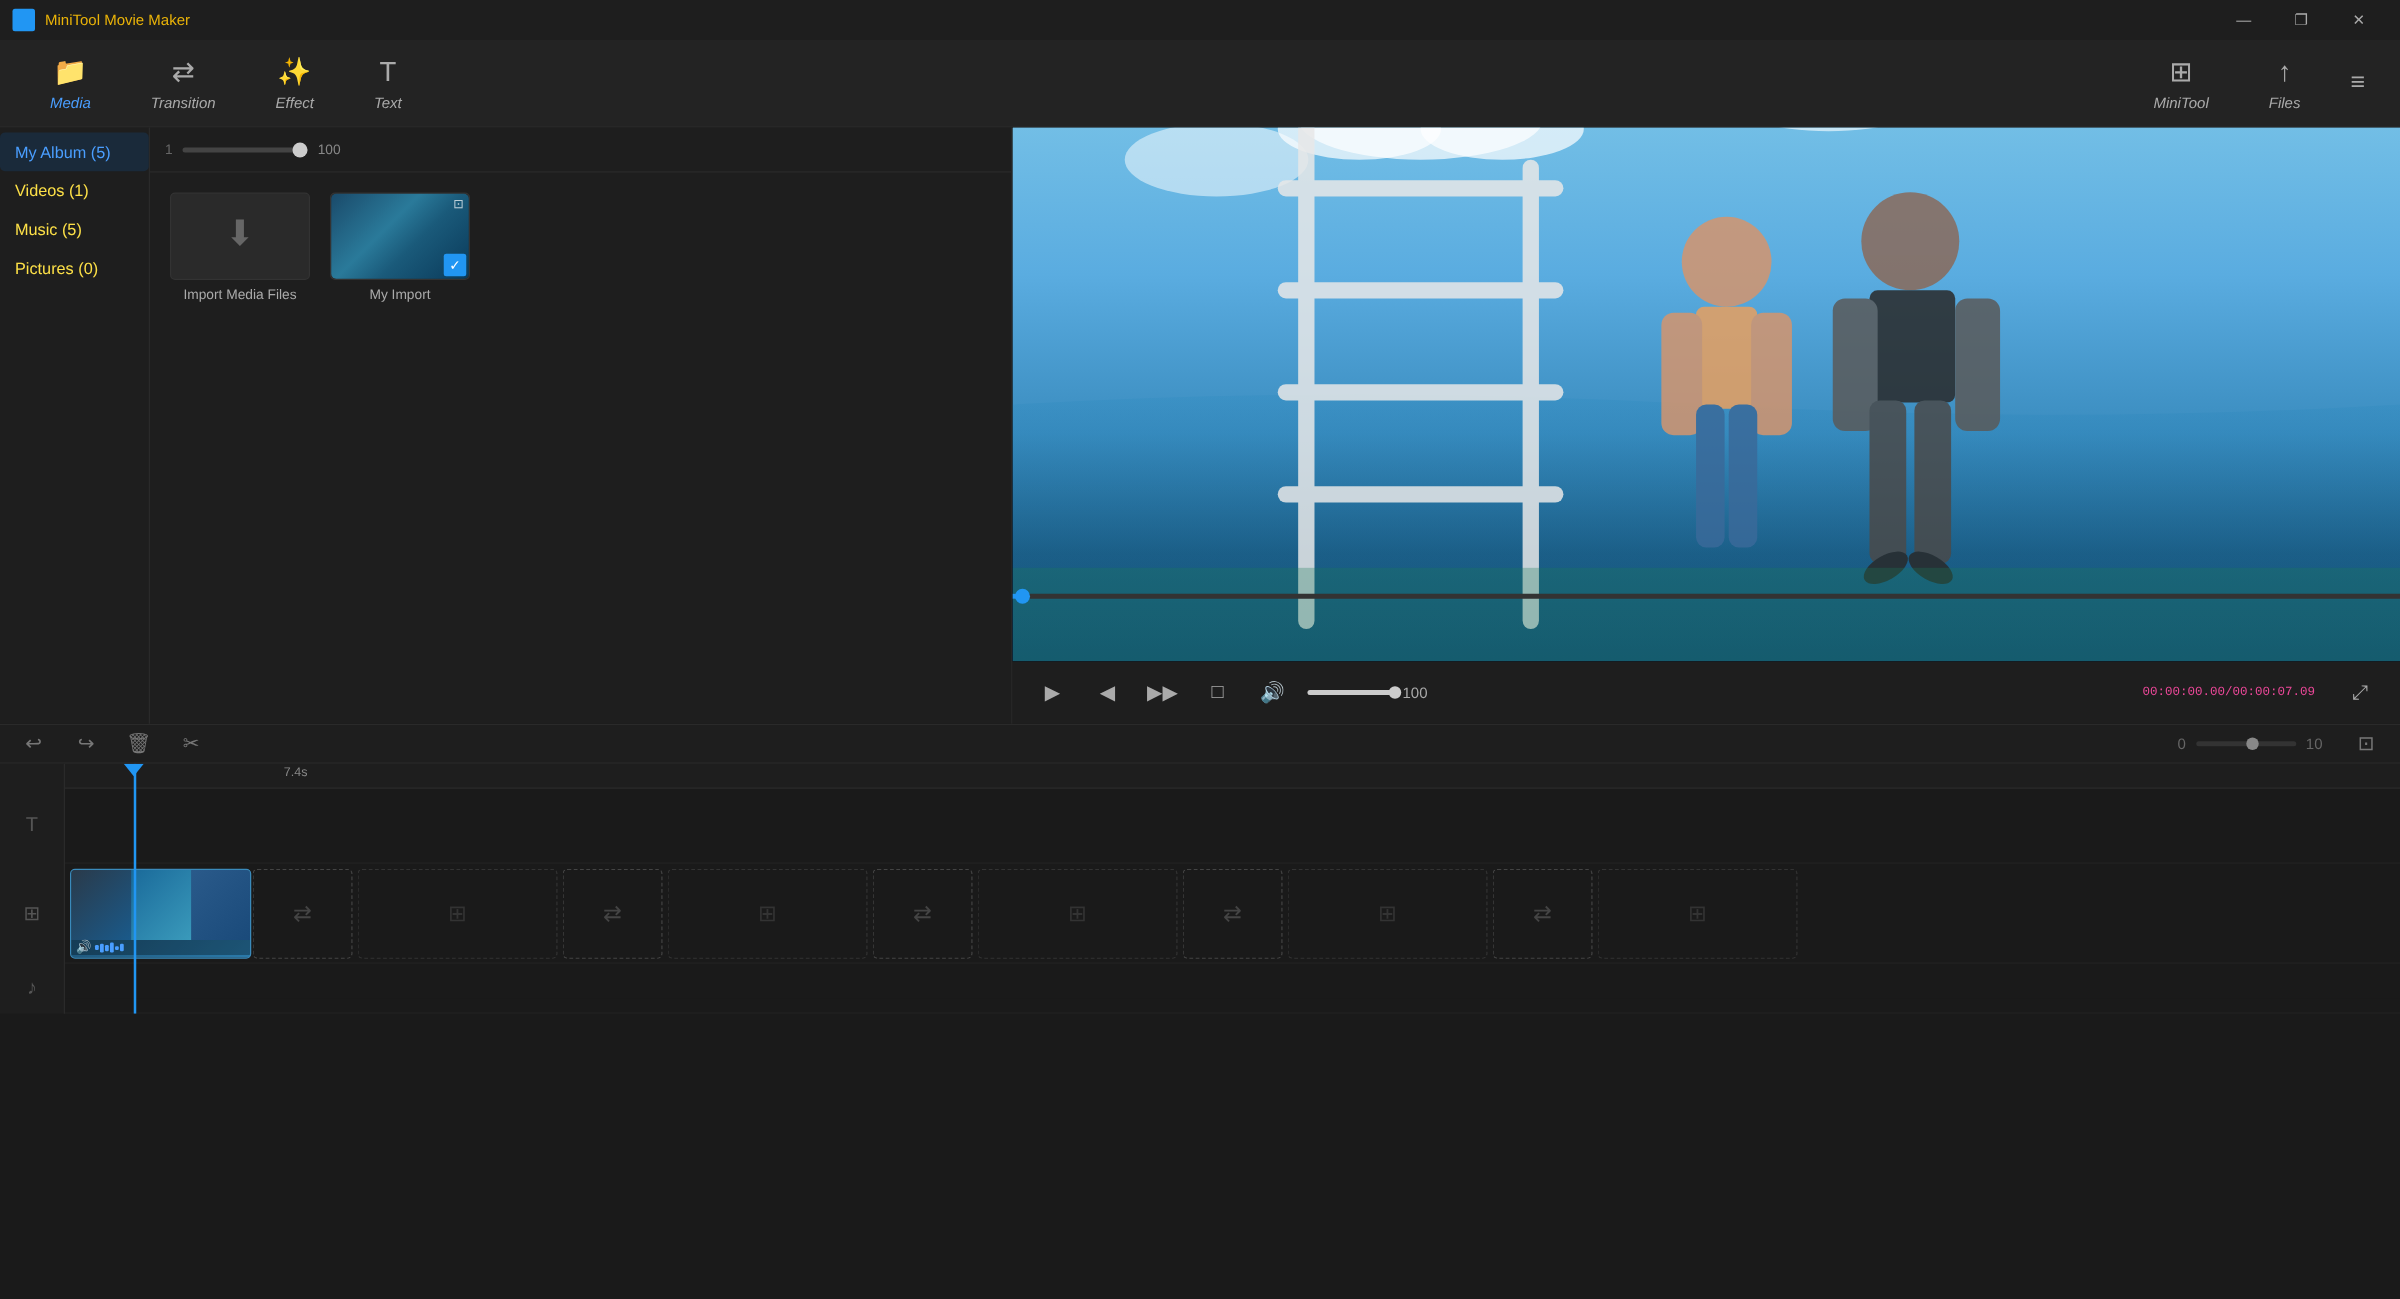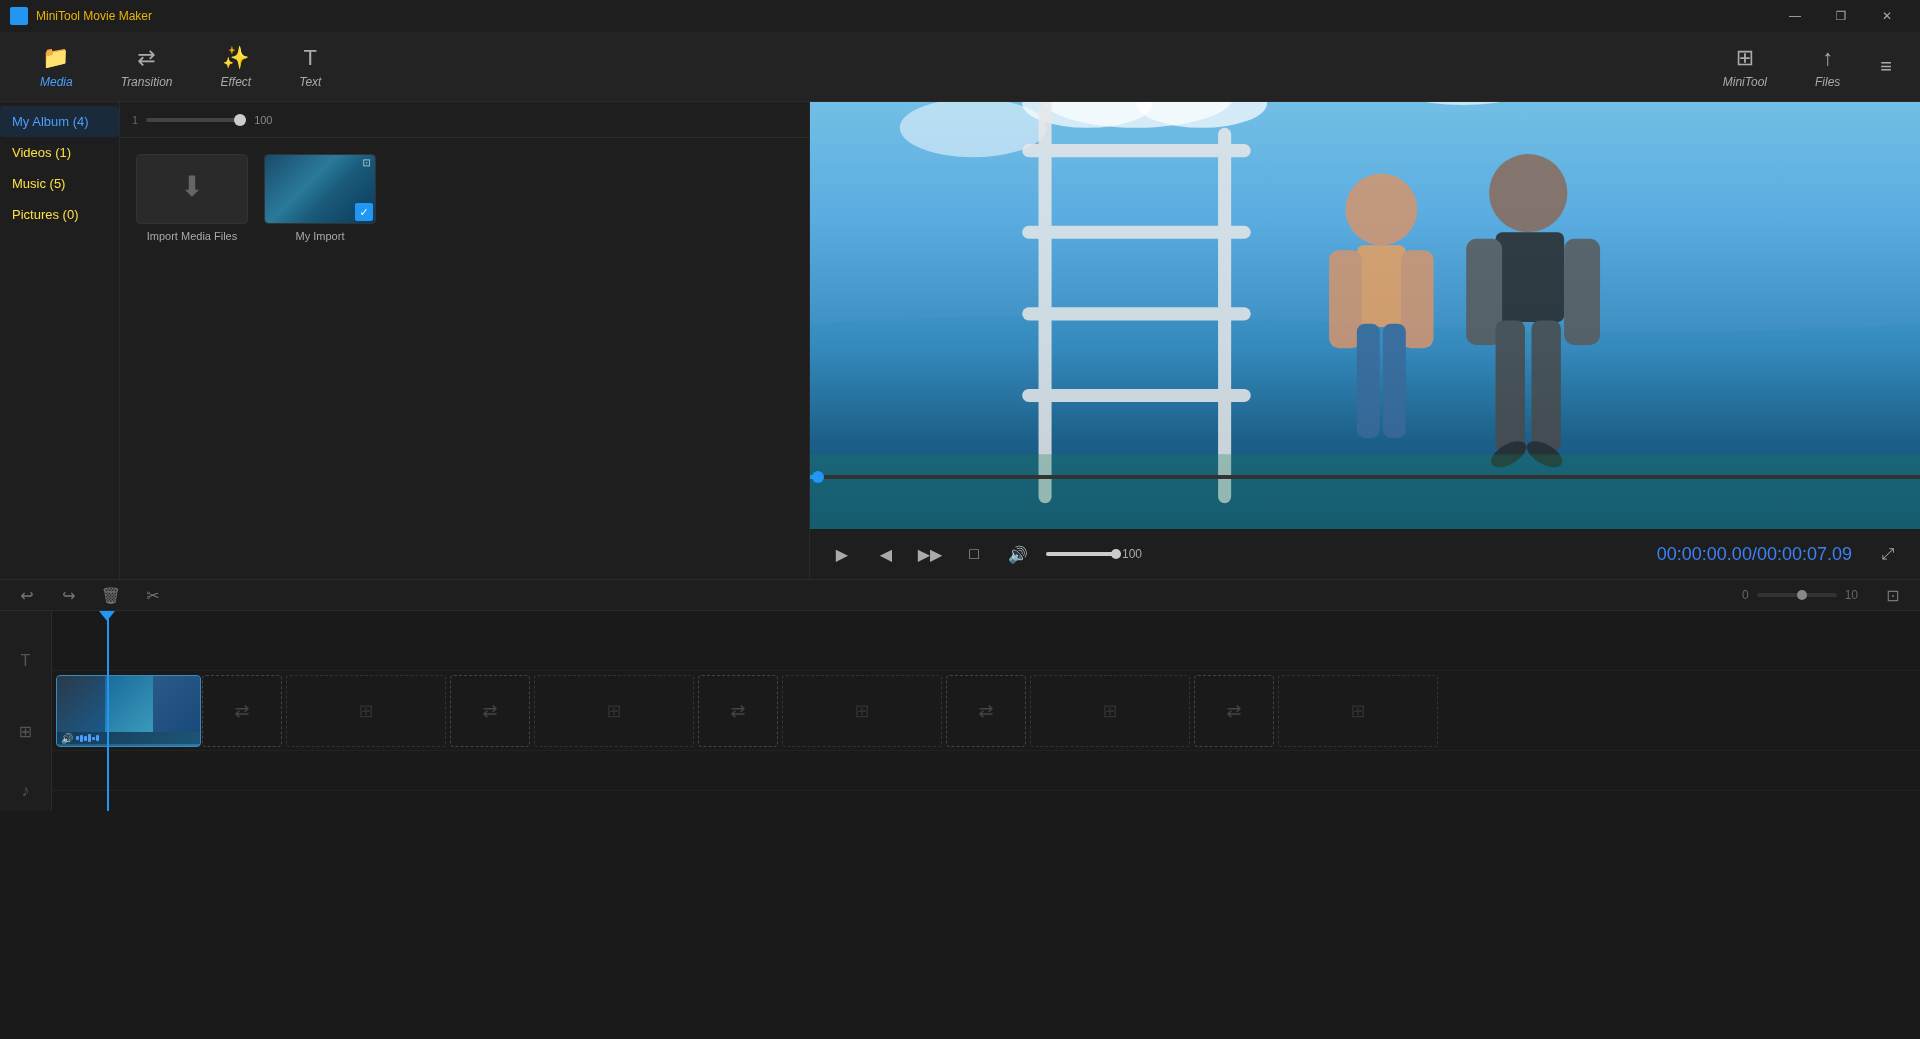--- a/index.html
+++ b/index.html
@@ -302,23 +302,23 @@
       width: 10px;
       height: 10px;
       background: #ccc;
       border-radius: 50%;
       position: absolute;
       right: -5px;
       top: -3px;
     }
     #time-display {
       margin-left: auto;
-      font-size: 18px;
-      color: #3b82f6;
-      font-family: Liberation Sans, sans-serif;
+      font-size: 10px;
+      color: #ec4899;
+      font-family: Liberation Mono, monospace;
     }
     #fullscreen-btn {
       margin-left: 8px;
     }
 
     
     #timeline {
       height: 220px;
       background: #1a1a1a;
       border-top: 1px solid #2a2a2a;
@@ -591,21 +591,21 @@
       <span class="toolbar-icon">↑</span>
       <span class="toolbar-label">Files</span>
     </div>
     <div id="hamburger">≡</div>
   </div>
 </div>
 
 <div id="main" style="display:flex; height: 477px;">
 
   <div id="sidebar">
-    <div class="sidebar-item active">My Album (4)</div>
+    <div class="sidebar-item active">My Album (5)</div>
     <div class="sidebar-item">Videos (1)</div>
     <div class="sidebar-item">Music (5)</div>
     <div class="sidebar-item">Pictures (0)</div>
   </div>
 
   <div id="media-panel">
     <div id="media-toolbar">
       <span style="font-size:11px;color:#666;">1</span>
       <input type="range" id="media-slider" min="1" max="100" value="100" style="width: 100px;">
       <span style="font-size:11px;color:#888;">100</span>
@@ -746,20 +746,23 @@
       <div class="track-label video-track">
         <span style="font-size:16px;color:#555;">⊞</span>
       </div>
       <div class="track-label audio-track">
         <span style="font-size:16px;color:#555;">♪</span>
       </div>
     </div>
 
     <div id="timeline-tracks">
 
+      <div id="timeline-ruler">
+        <span id="time-label">7.4s</span>
+      </div>
 
       <div id="playhead-triangle"></div>
       <div id="playhead-line"></div>
 
       <div id="timeline-content">
 
         <div class="track-row" style="height:60px;"></div>
 
         <div class="track-row video" style="height:80px;">
 

